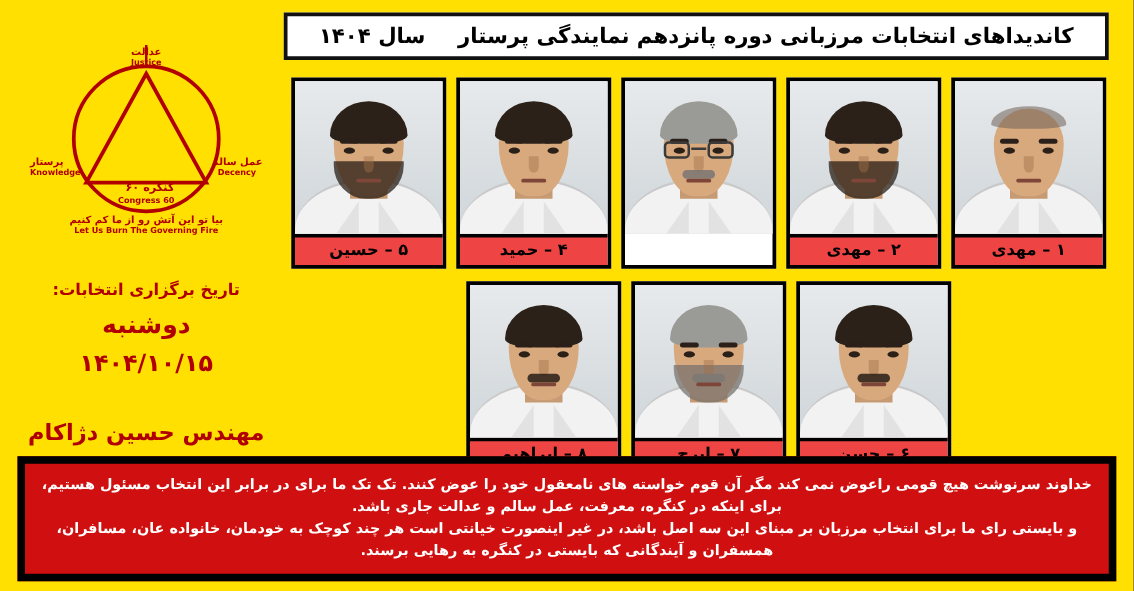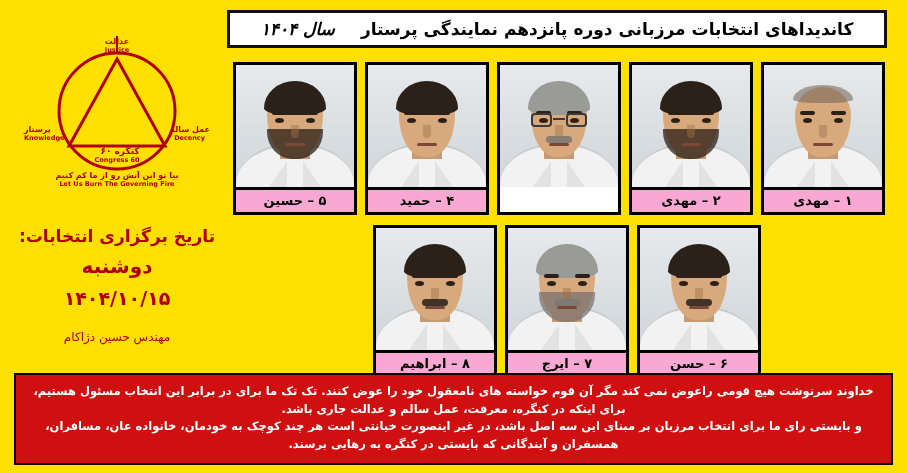--- a/index.html
+++ b/index.html
@@ -35,21 +35,20 @@
     font-size: 17px;
     font-weight: bold;
     color: #000;
     white-space: nowrap;
   }
   .title-year {
     font-size: 17px;
     font-weight: bold;
     color: #000;
     white-space: nowrap;
-    font-style: italic;
   }
   
   .grid {
     position: absolute;
     top: 62px;
     right: 22px;
     width: 660px;
     display: flex;
     flex-direction: column;
     gap: 10px;
@@ -231,21 +230,21 @@
   .glasses .bridge {
     position: absolute;
     left: 22px;
     top: 5px;
     width: 12px;
     height: 2px;
     background: #3a3a3a;
   }
   .name-strip {
     border-top: 3px solid #000;
-    background: #f9a8d4;
+    background: #ef4444;
     text-align: center;
     font-size: 13px;
     font-weight: bold;
     color: #000;
     padding: 3px 0 4px;
     letter-spacing: 0;
   }
   
   .right-col {
     position: absolute;
@@ -274,37 +273,37 @@
   .lbl-left { top: 96px; left: 2px; text-align: left; }
   .lbl-right { top: 96px; right: 2px; }
   .lbl-bottom { bottom: 16px; left: 50%; transform: translateX(-50%); text-align: center;}
   .lbl-congress { bottom: 40px; left: 50%; transform: translateX(-50%); font-size: 9px; text-align: right;}
   .date-block {
     margin-top: 18px;
     color: #b00000;
     font-weight: bold;
     line-height: 1.65;
   }
-  .date-block .lbl { font-size: 17px; }
+  .date-block .lbl { font-size: 13px; }
   .date-block .day { font-size: 20px; }
   .date-block .num { font-size: 19px; letter-spacing: 1px; }
   .engineer {
-    margin-top: 16px;
-    font-size: 12px;
-    font-weight: normal;
+    margin-top: 28px;
+    font-size: 18px;
+    font-weight: bold;
     color: #b00000;
   }
   
   .bottom-banner {
     position: absolute;
     left: 14px;
     right: 14px;
     bottom: 8px;
     background: #d01010;
-    border: 2px solid #000000;
+    border: 6px solid #000000;
     box-sizing: border-box;
     color: #ffffff;
     padding: 8px 12px 9px;
     text-align: center;
     font-size: 11.5px;
     line-height: 1.55;
     font-weight: bold;
   }
   .bottom-banner p { margin: 0; }
 </style>

